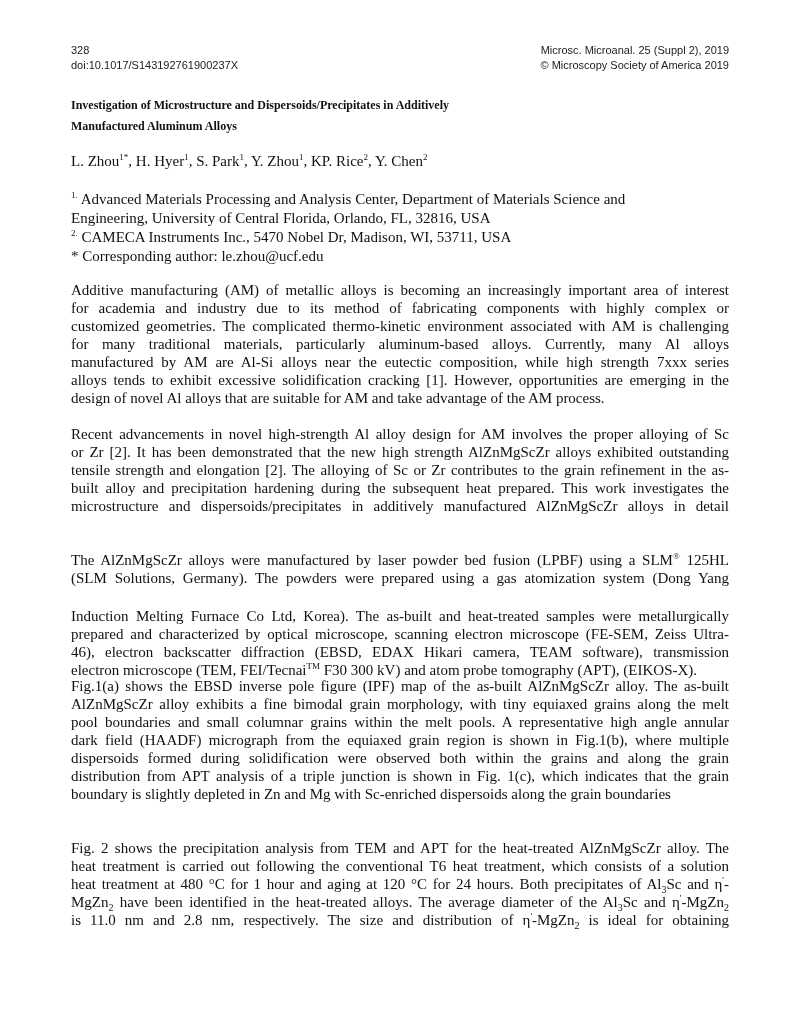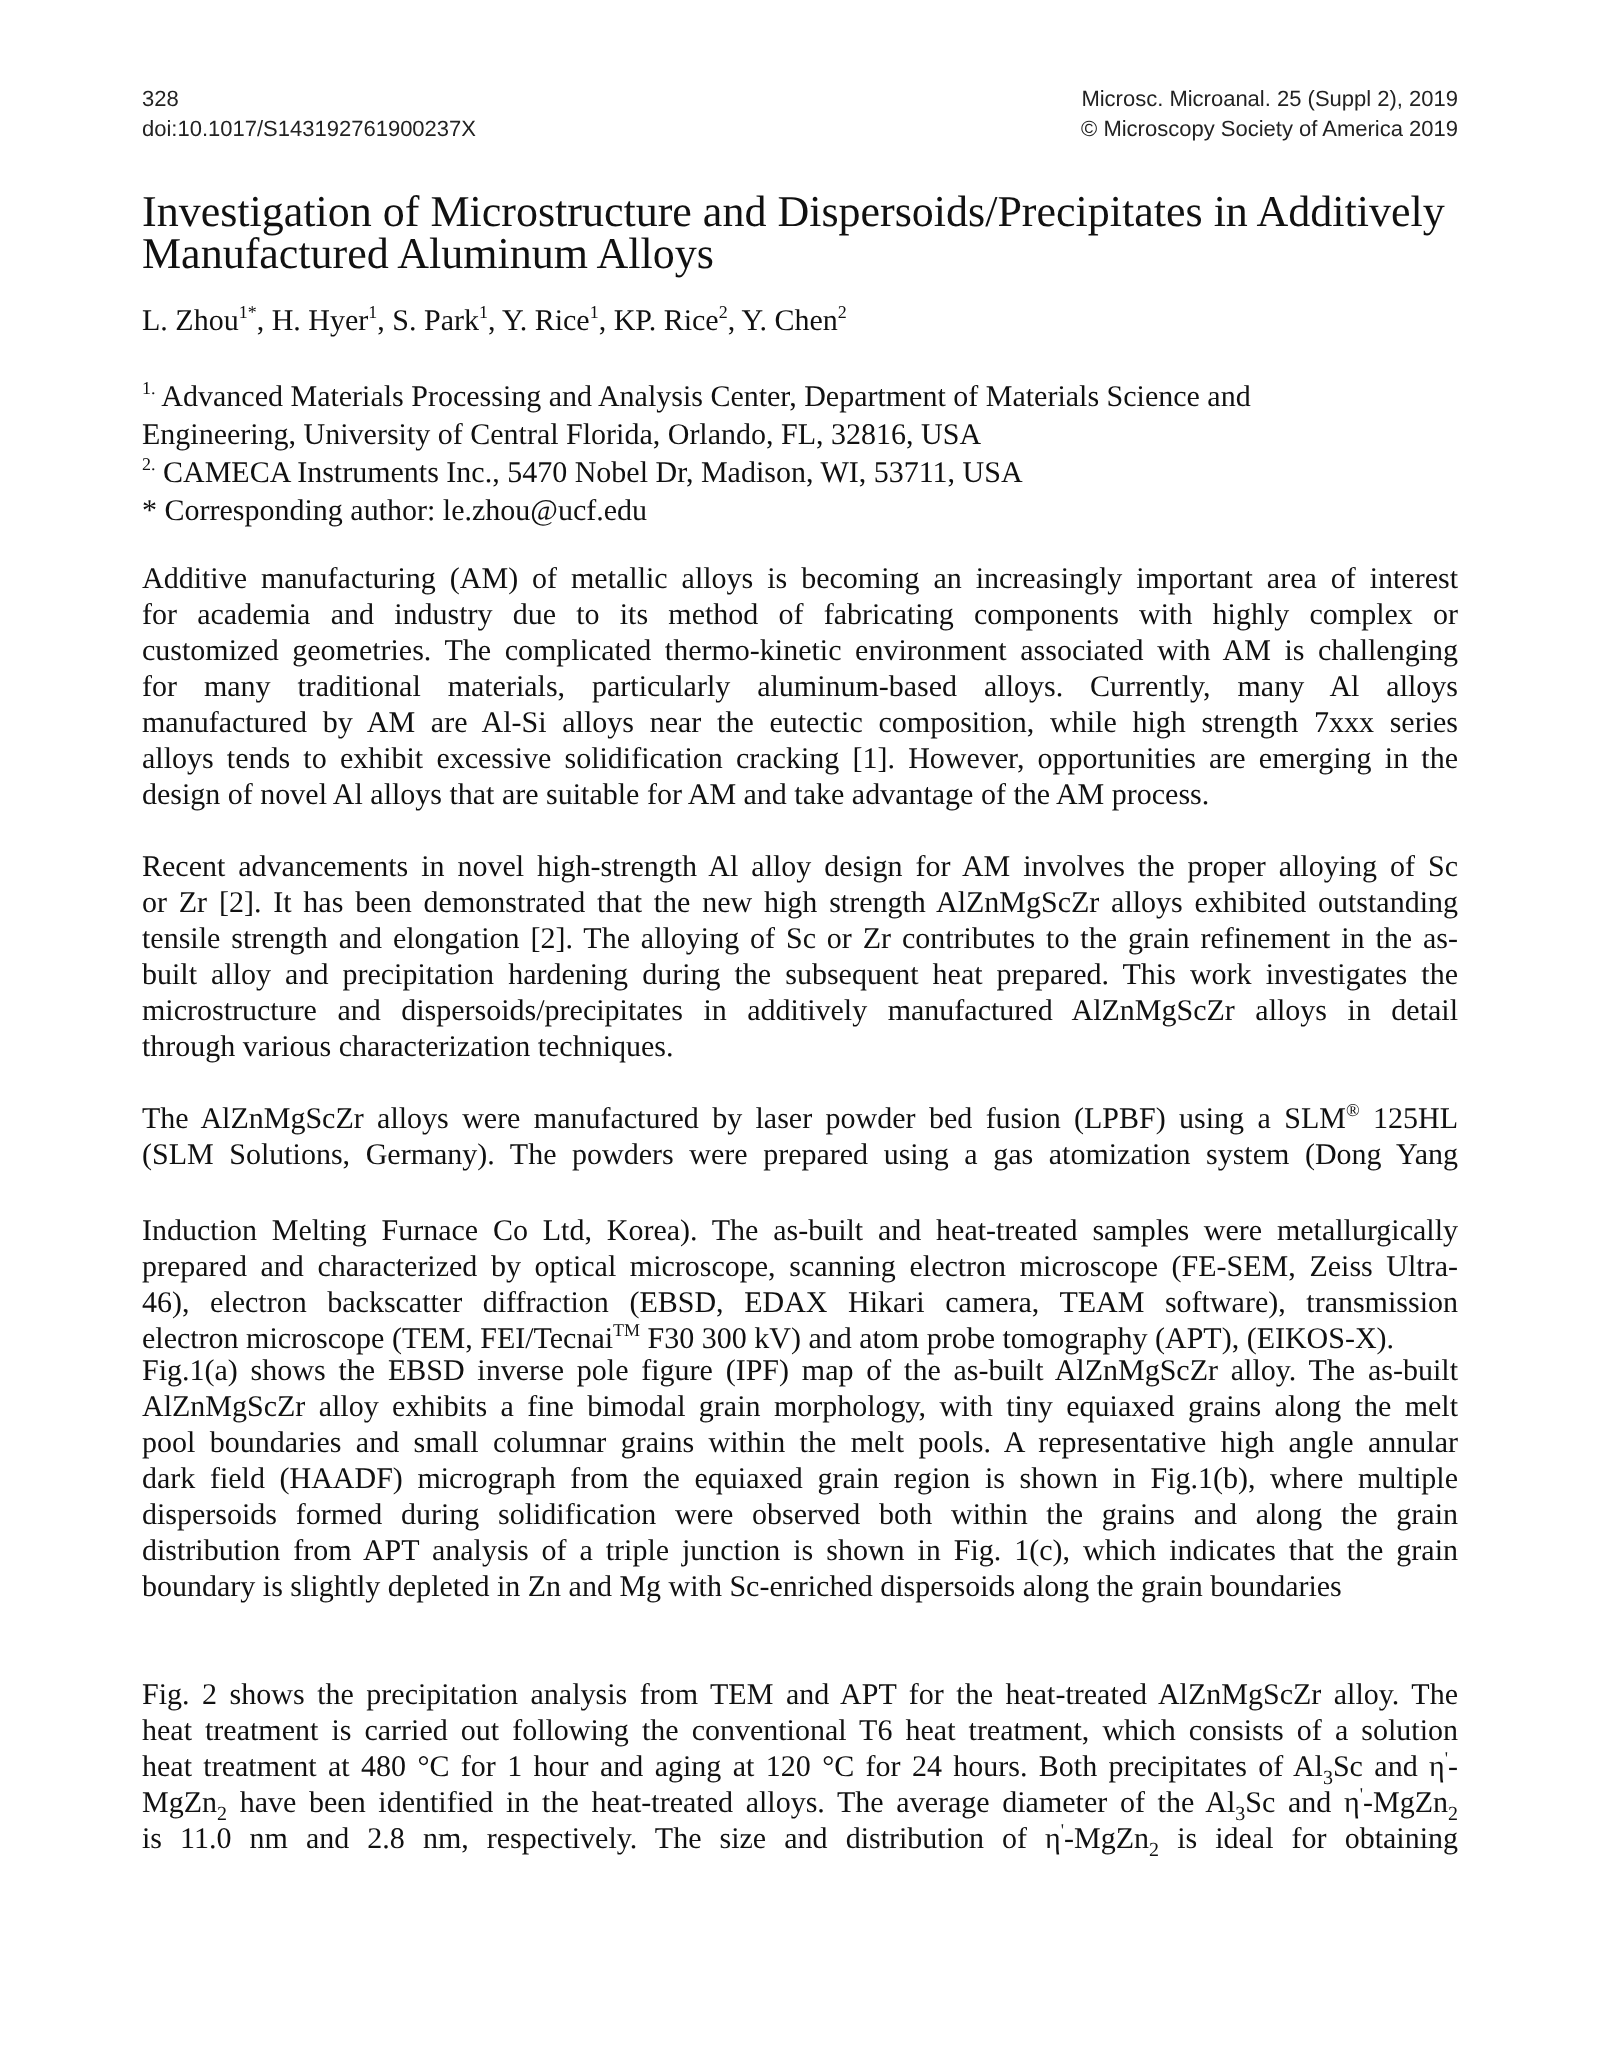--- a/index.html
+++ b/index.html
@@ -1,20 +1,20 @@
 <!DOCTYPE html>
 <html><head>
 <meta charset="utf-8">
 <style>
   html, body { margin: 0; padding: 0; background: #ffffff; }
   body { width: 800px; height: 1036px; position: relative; overflow: hidden; color: #111; }
   .hdr { position: absolute; font-family: "Liberation Sans", sans-serif; font-size: 11px; line-height: 15px; color: #222; }
   .hdr-left { left: 71px; top: 43px; }
   .hdr-right { right: 71px; top: 43px; text-align: right; }
-  .title { position: absolute; left: 71px; top: 95px; width: 660px; font-family: "Liberation Serif", serif; font-weight: normal; font-size: 22px; line-height: 21px; color: #111; }
+  .title { position: absolute; left: 71px; top: 95px; width: 660px; font-family: "Liberation Serif", serif; font-weight: bold; font-size: 12px; line-height: 21px; color: #111; }
   .serif { font-family: "Liberation Serif", serif; font-size: 15px; color: #111; }
   .authors { position: absolute; left: 71px; top: 152px; line-height: 18px; }
   .affil { position: absolute; left: 71px; top: 190px; line-height: 19px; }
   sup { font-size: 9px; line-height: 0; vertical-align: 6px; }
   .para { position: absolute; left: 71px; width: 658px; line-height: 18px; }
   .ln { display: block; height: 18px; white-space: nowrap; text-align: justify; text-align-last: justify; }
   .ln.last { text-align-last: left; }
   .p1 { top: 281px; }
   .p2 { top: 425px; }
   .p3 { top: 551px; }
@@ -37,21 +37,21 @@
 
   <h1 class="title" style="margin:0;">
     <span style="display:block">Investigation of Microstructure and Dispersoids/Precipitates in Additively</span>
     <span style="display:block">Manufactured Aluminum Alloys</span>
   </h1>
 
   <div class="authors serif">
     <span><span>L. Zhou</span><sup>1*</sup></span>, 
     <span><span>H. Hyer</span><sup>1</sup></span>, 
     <span><span>S. Park</span><sup>1</sup></span>, 
-    <span><span>Y. Rice</span><sup>1</sup></span>, 
+    <span><span>Y. Zhou</span><sup>1</sup></span>, 
     <span><span>KP. Rice</span><sup>2</sup></span>, 
     <span><span>Y. Chen</span><sup>2</sup></span>
   </div>
 
   <div class="affil serif">
     <div><sup>1.</sup><span> Advanced Materials Processing and Analysis Center, Department of Materials Science and</span></div>
     <div>Engineering, University of Central Florida, Orlando, FL, 32816, USA</div>
     <div><sup>2.</sup><span> CAMECA Instruments Inc., 5470 Nobel Dr, Madison, WI, 53711, USA</span></div>
     <div>* Corresponding author: le.zhou@ucf.edu</div>
   </div>
@@ -65,21 +65,20 @@
     <span class="ln" style="white-space: normal;">alloys tends to exhibit excessive solidification cracking [1]. However, opportunities are emerging in the</span>
     <span class="ln last">design of novel Al alloys that are suitable for AM and take advantage of the AM process.</span>
   </div>
 
   <div class="para serif p2">
     <span class="ln" style="white-space: normal;">Recent advancements in novel high-strength Al alloy design for AM involves the proper alloying of Sc</span>
     <span class="ln" style="white-space: normal;">or Zr [2]. It has been demonstrated that the new high strength AlZnMgScZr alloys exhibited outstanding</span>
     <span class="ln" style="white-space: normal;">tensile strength and elongation [2]. The alloying of Sc or Zr contributes to the grain refinement in the as-</span>
     <span class="ln" style="white-space: normal;">built alloy and precipitation hardening during the subsequent heat prepared. This work investigates the</span>
     <span class="ln" style="white-space: normal;">microstructure and dispersoids/precipitates in additively manufactured AlZnMgScZr alloys in detail</span>
-    <span class="ln last">through various characterization techniques.</span>
   </div>
 
   <div class="para serif p3">
     <span class="ln" style="white-space: normal;"><span>The AlZnMgScZr alloys were manufactured by laser powder bed fusion (LPBF) using a SLM</span><sup>®</sup><span> 125HL</span></span>
     <span class="ln" style="white-space: normal;">(SLM Solutions, Germany). The powders were prepared using a gas atomization system (Dong Yang</span>
     <span class="ln" style="white-space: normal; margin-top: 20px;">Induction Melting Furnace Co Ltd, Korea). The as-built and heat-treated samples were metallurgically</span>
     <span class="ln" style="white-space: normal;">prepared and characterized by optical microscope, scanning electron microscope (FE-SEM, Zeiss Ultra-</span>
     <span class="ln" style="white-space: normal;">46), electron backscatter diffraction (EBSD, EDAX Hikari camera, TEAM software), transmission</span>
     <span class="ln last"><span>electron microscope (TEM, FEI/Tecnai</span><sup>TM</sup><span> F30 300 kV) and atom probe tomography (APT), (EIKOS-X).</span></span>
   </div>

